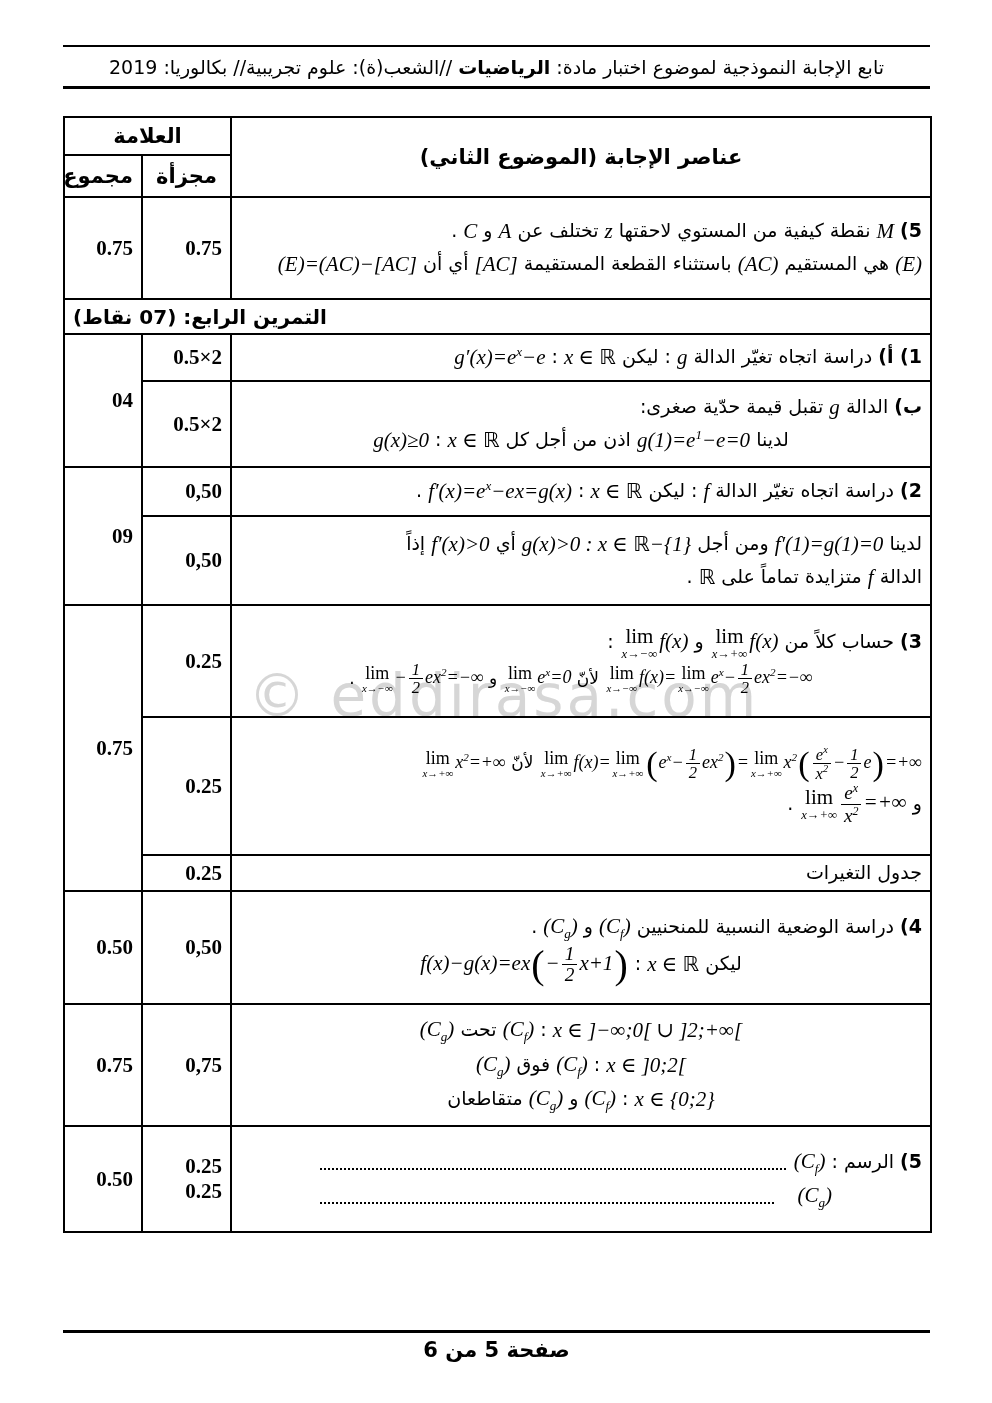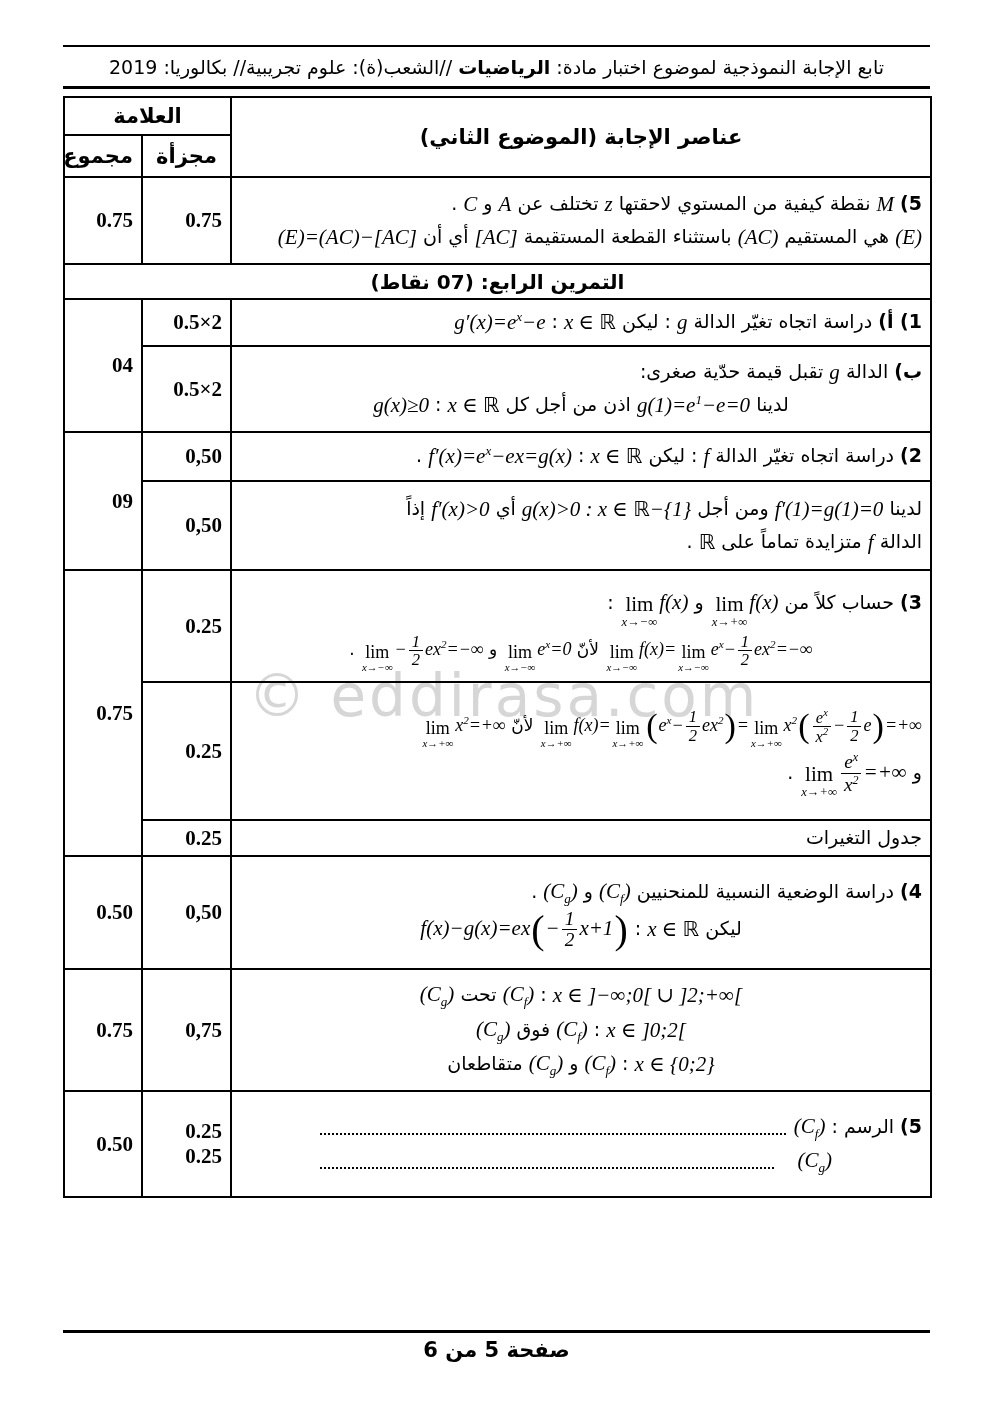--- a/index.html
+++ b/index.html
@@ -17,52 +17,52 @@
     font-family:"DejaVu Sans",sans-serif;
   }
   
   .watermark{
     position:absolute;top:662px;left:248px;z-index:0;
     font-size:58px;color:#cdcdcd;letter-spacing:3px;opacity:.8;
     font-family:"DejaVu Sans",sans-serif;white-space:nowrap;
   }
   
   table.answers{
-    position:absolute;top:96px;left:63px;width:867px;z-index:1;
+    position:absolute;top:116px;left:63px;width:867px;z-index:1;
     border-collapse:collapse;direction:rtl;table-layout:fixed;
     background:transparent;
   }
   table.answers td{
     border:2px solid #000;vertical-align:middle;padding:2px 8px;
     background:transparent;
   }
   td.score{
     text-align:right;font-family:"Liberation Serif","DejaVu Serif",serif;
     font-weight:bold;font-size:21px;direction:ltr;
   }
   td.thcell{
     text-align:center;font-weight:bold;font-size:21px;
   }
   td.content-cell{font-size:19px;}
-  td.fullrow{font-weight:bold;font-size:20px;text-align:center;padding-right:6px;}
+  td.fullrow{font-weight:bold;font-size:20px;text-align:left;padding-right:6px;}
   .ln{line-height:1.55;}
   .ln.r{text-align:right;}
   .ln.c{text-align:center;}
   
   .math{
     direction:ltr;unicode-bidi:isolate;display:inline-block;white-space:nowrap;
     font-family:"Liberation Serif","DejaVu Serif","DejaVu Sans",serif;
     font-style:italic;font-size:21px;vertical-align:middle;
   }
   .sm .math{font-size:18px;}
   .sm{font-size:17px;}
   .math sup,.math sub{font-size:.62em;}
   .lim{display:inline-flex;flex-direction:column;align-items:center;
        vertical-align:middle;font-style:normal;line-height:1;margin:0 2px;}
-  .lim .limtop{font-style:normal;margin-top:15px;}
+  .lim .limtop{font-style:normal;}
   .lim .limsub{font-size:.6em;margin-top:1px;font-style:italic;}
   .frac{display:inline-flex;flex-direction:column;align-items:center;
         vertical-align:middle;line-height:1.05;margin:0 2px;font-size:.92em;}
   .frac .num{border-bottom:1.5px solid #000;padding:0 3px;}
   .frac .den{padding:0 3px;}
   .bigp{font-size:1.9em;font-style:normal;vertical-align:middle;line-height:0;padding:0 1px;}
   
   .score-stack{display:flex;flex-direction:column;justify-content:space-around;height:100%;}
   
   .dotline{display:flex;align-items:flex-end;}
@@ -95,21 +95,21 @@
   <tbody>
       <tr style="height:38px">
     <td class="thcell" rowspan="2">عناصر الإجابة (الموضوع الثاني)</td>
     <td class="thcell" colspan="2">العلامة</td>
   </tr>
   <tr style="height:42px">
     <td class="thcell">مجزأة</td>
     <td class="thcell">مجموع</td>
   </tr>
 
-  <tr style="height:87px">
+  <tr style="height:102px">
     <td class="content-cell">
       <div class="ln r"><b>5)</b> <span class="math">M</span> نقطة كيفية من المستوي لاحقتها <span class="math">z</span> تختلف عن <span class="math">A</span> و <span class="math">C</span> .</div>
       <div class="ln r"><span class="math">(E)</span> هي المستقيم <span class="math">(AC)</span> باستثناء القطعة المستقيمة <span class="math">[AC]</span> أي أن <span class="math">(E)=(AC)−[AC]</span></div>
     </td>
     <td class="score">0.75</td>
     <td class="score">0.75</td>
   </tr>
 
   <tr style="height:35px">
     <td class="fullrow" colspan="3">التمرين الرابع: (07 نقاط)</td>

